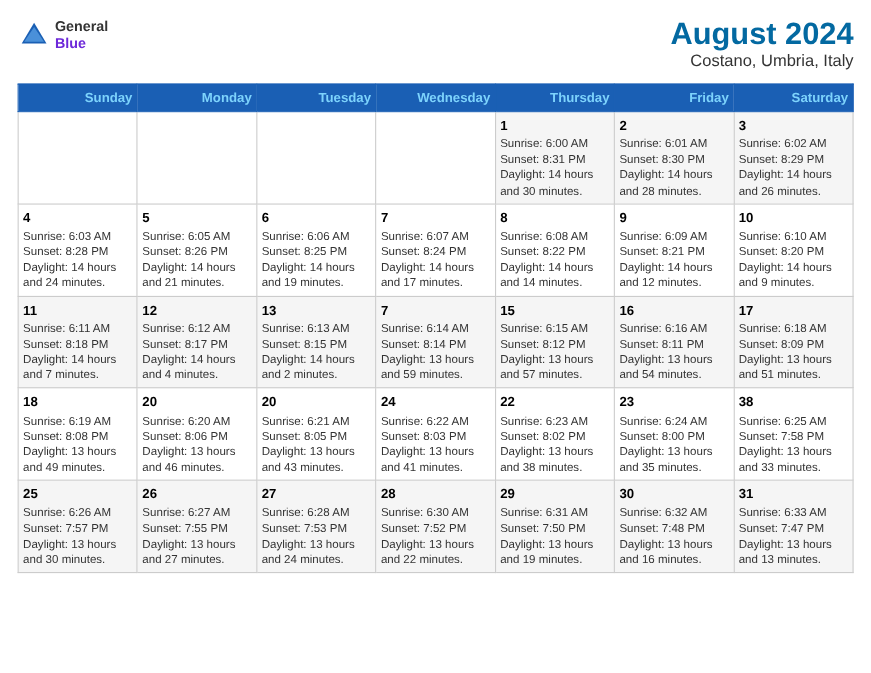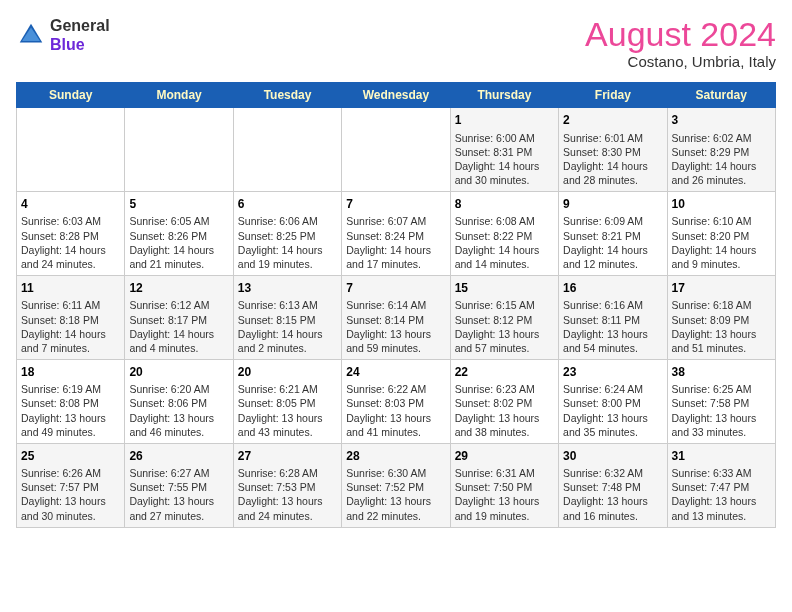--- a/index.html
+++ b/index.html
@@ -17,57 +17,57 @@
       margin-bottom: 12px;
     }
     .logo {
       display: flex;
       align-items: center;
       gap: 4px;
     }
     .logo-text {
       display: flex;
       flex-direction: column;
-      font-size: 16px;
+      font-size: 13px;
       font-weight: bold;
       line-height: 1.2;
     }
     .logo-general { color: #333; }
     .logo-blue { color: #6d28d9; }
     .logo-icon {
       width: 30px;
       height: 30px;
     }
     .title-block {
       text-align: right;
     }
     .title-block h1 {
-      font-size: 34px;
-      font-weight: normal;
-      color: #ec4899;
+      font-size: 28px;
+      font-weight: bold;
+      color: #0369a1;
       line-height: 1.1;
     }
     .title-block h2 {
       font-size: 15px;
       color: #333;
       font-weight: normal;
     }
     .calendar {
       width: 100%;
       border-collapse: collapse;
       font-size: 11px;
     }
     .calendar thead th {
       background: #1a5fb4;
-      color: #fef9c3;
+      color: #7dd3fc;
       padding: 5px 4px;
       font-size: 12px;
       font-weight: bold;
       border: 1px solid #1a5fb4;
-      text-align: center;
+      text-align: right;
     }
     .calendar tbody td {
       border: 1px solid #ccc;
       vertical-align: top;
       padding: 4px 4px;
       width: calc(100% / 7);
       min-height: 75px;
       height: 80px;
       line-height: 1.35;
     }

